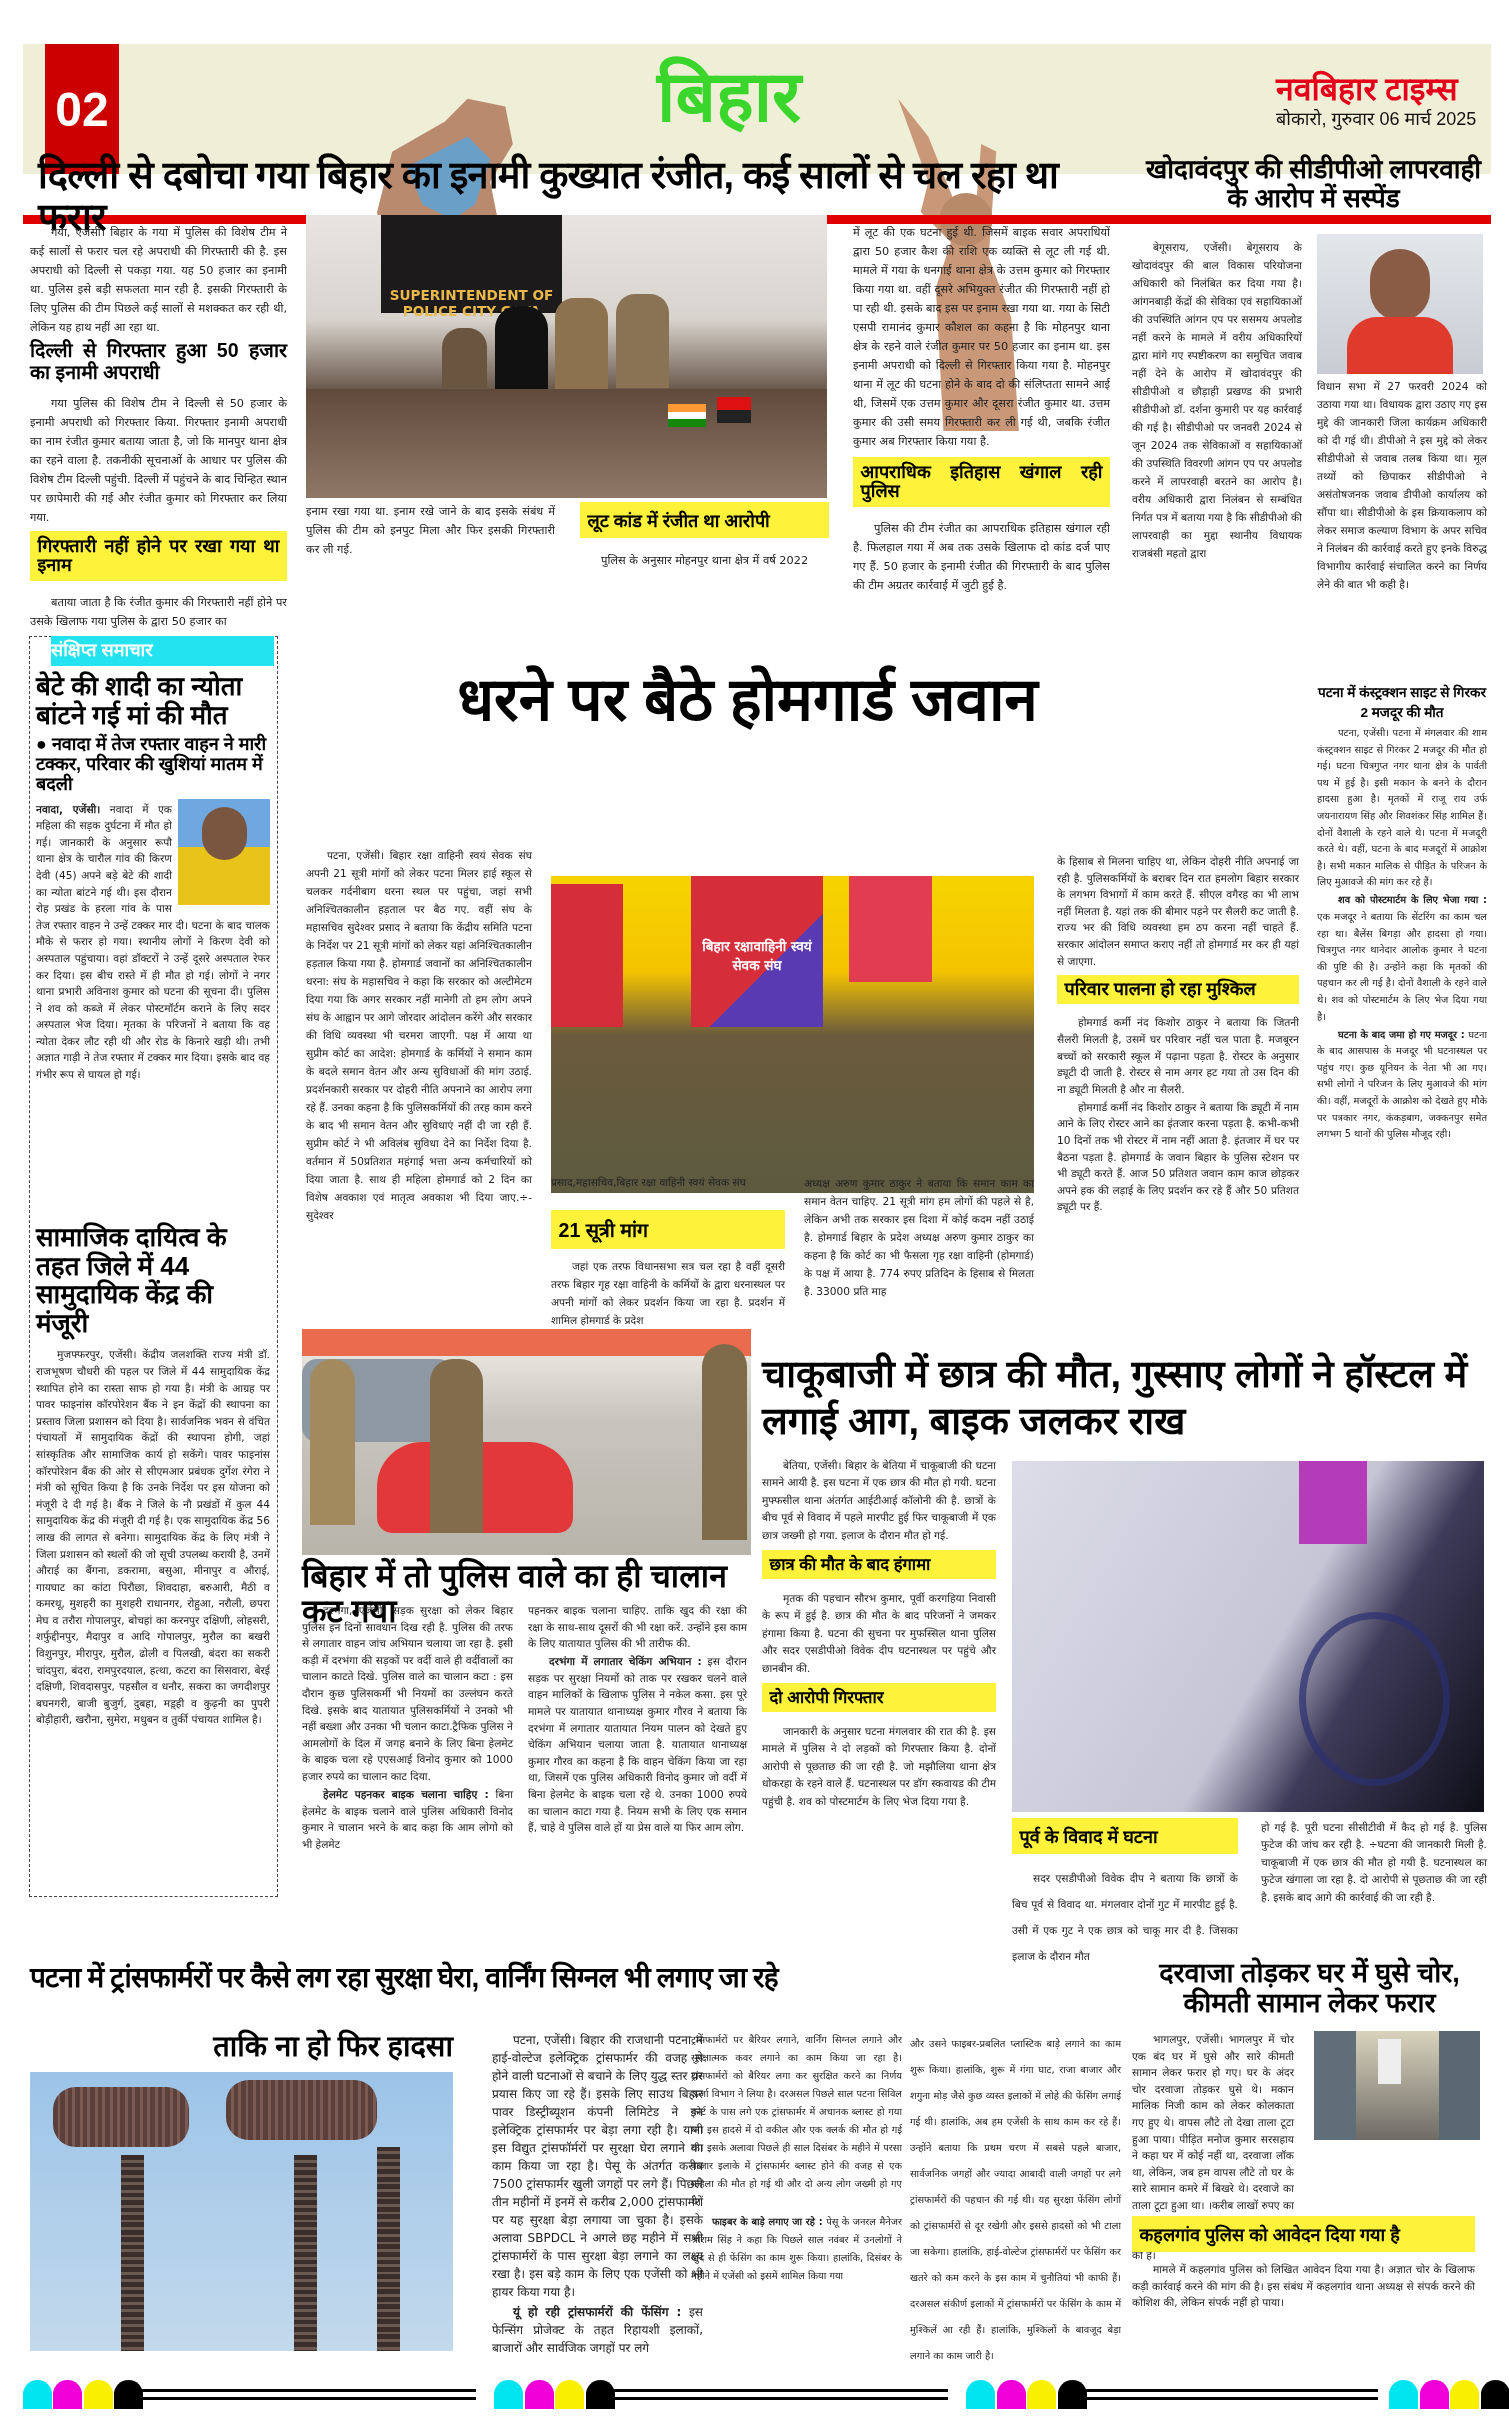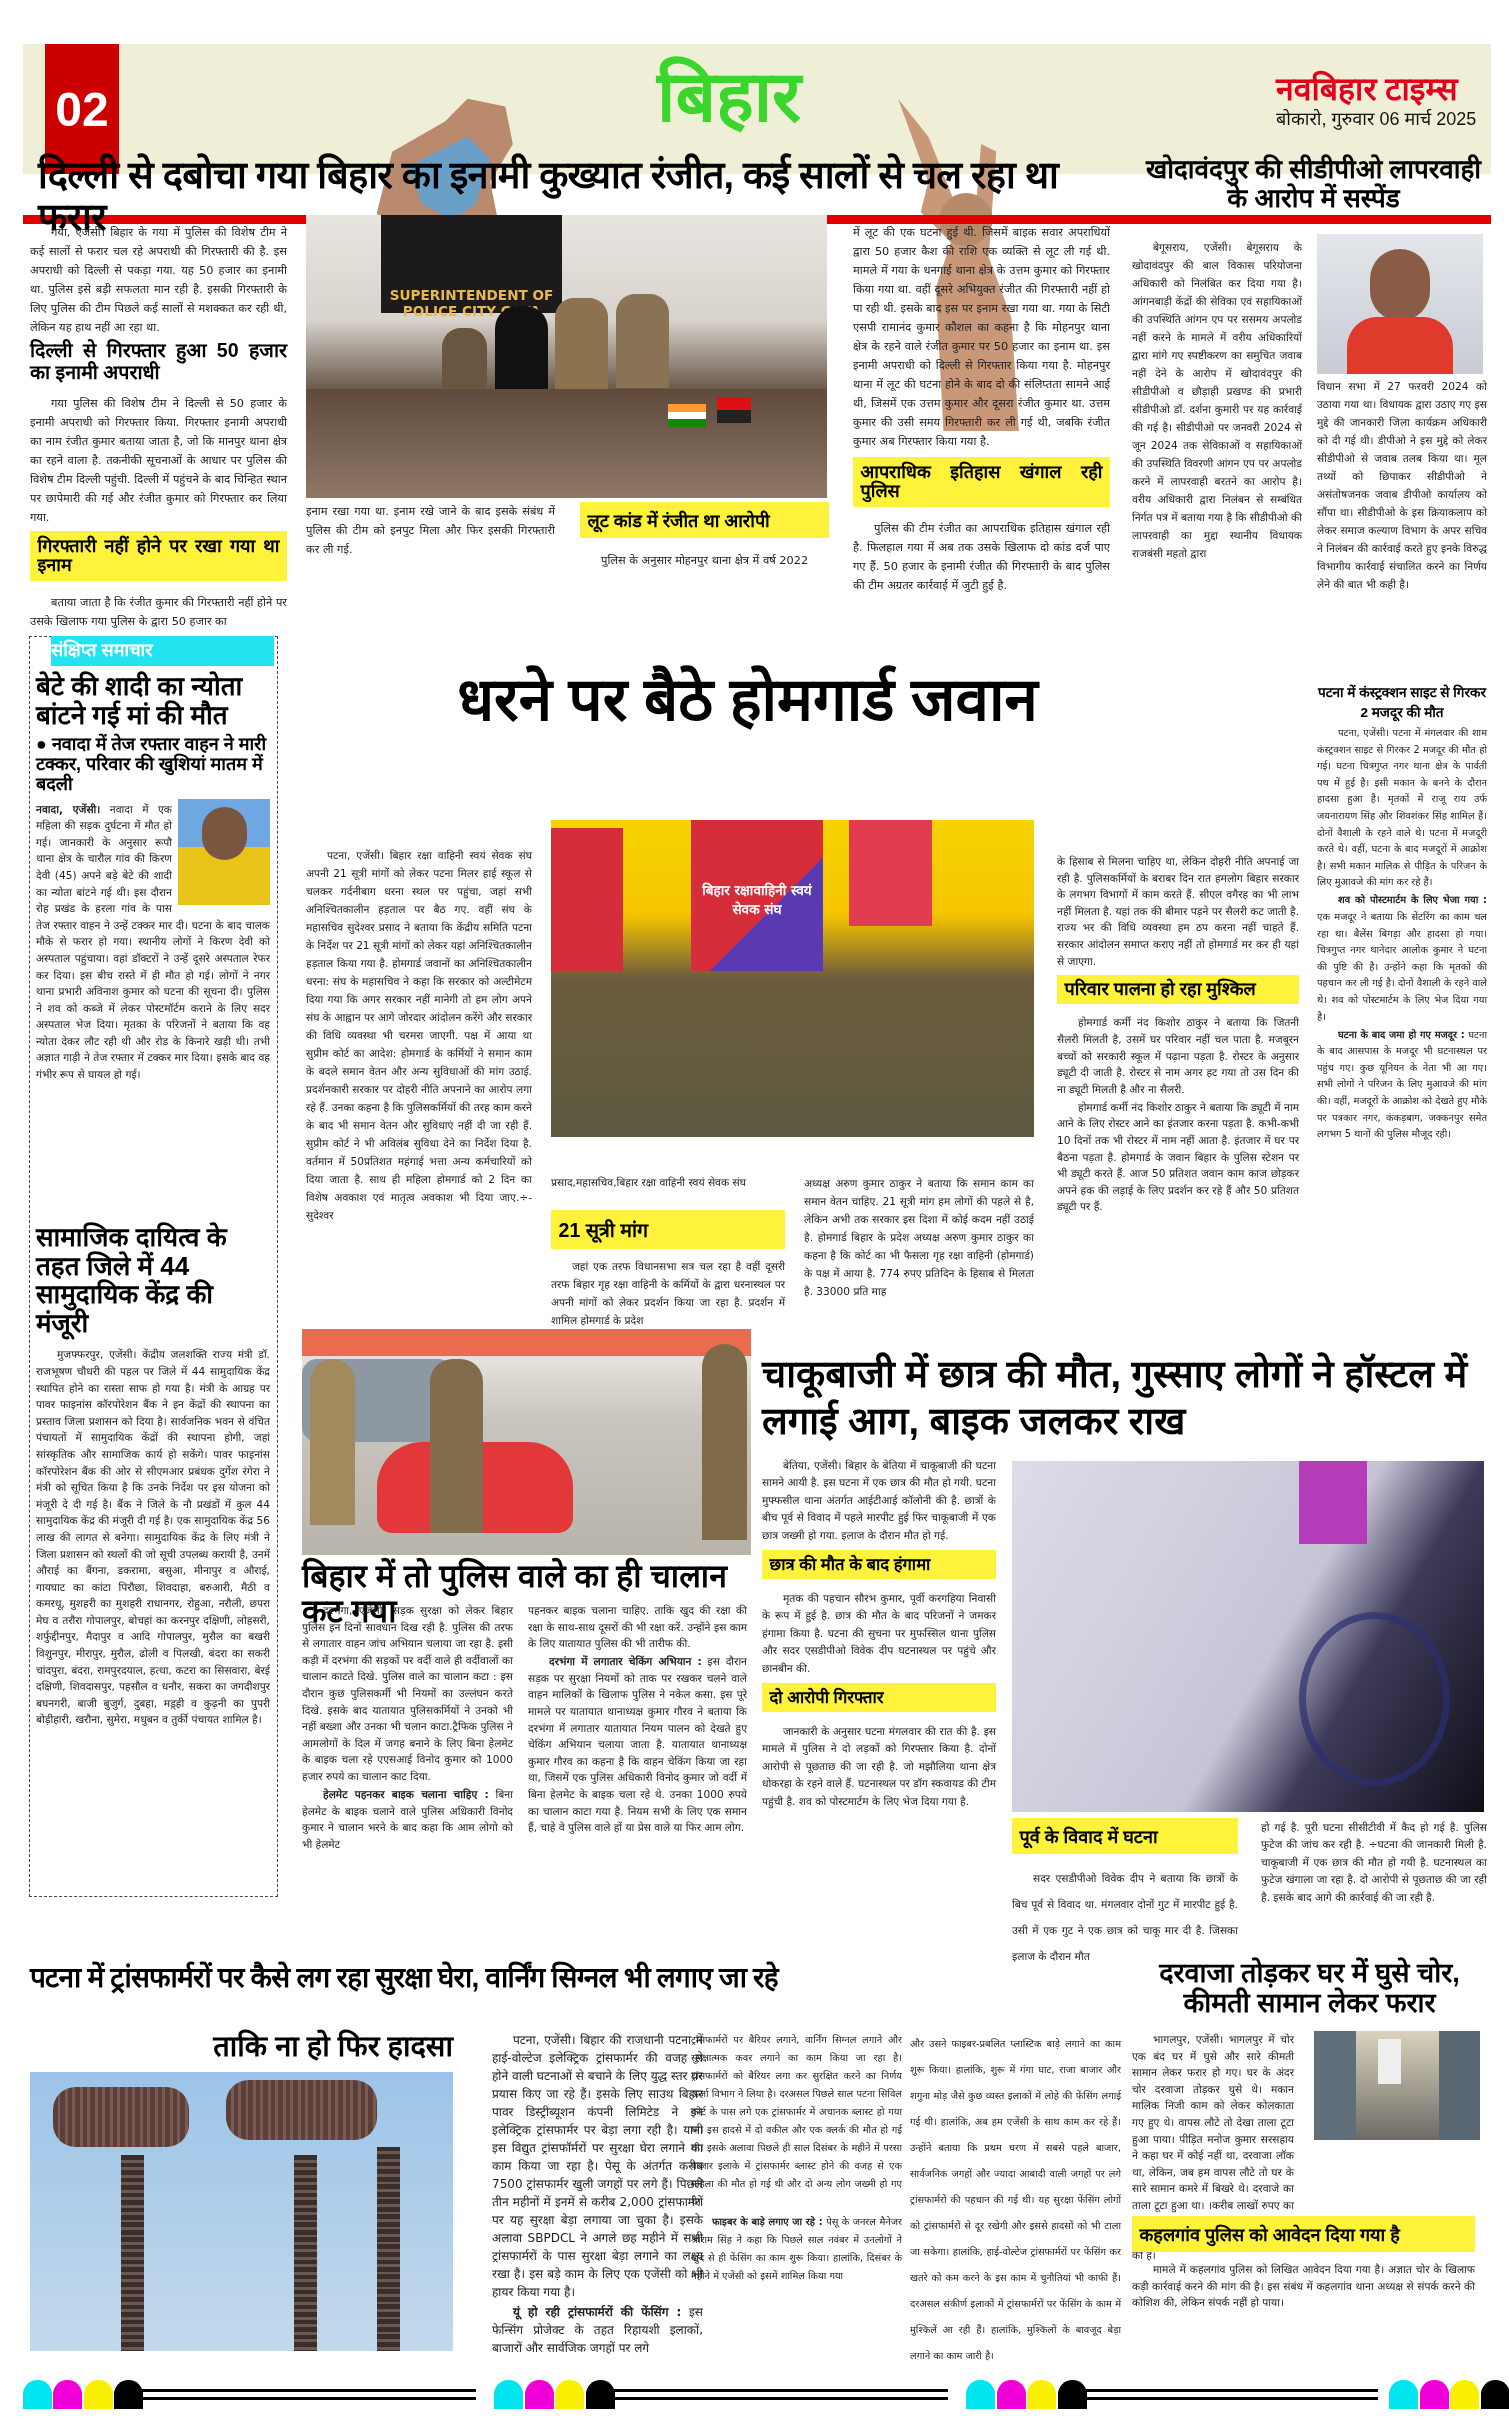--- a/index.html
+++ b/index.html
@@ -114,21 +114,21 @@
       <p>मुजफ्फरपुर, एजेंसी। केंद्रीय जलशक्ति राज्य मंत्री डॉ. राजभूषण चौधरी की पहल पर जिले में 44 सामुदायिक केंद्र स्थापित होने का रास्ता साफ हो गया है। मंत्री के आग्रह पर पावर फाइनांस कॉरपोरेशन बैंक ने इन केंद्रों की स्थापना का प्रस्ताव जिला प्रशासन को दिया है। सार्वजनिक भवन से वंचित पंचायतों में सामुदायिक केंद्रों की स्थापना होगी, जहां सांस्कृतिक और सामाजिक कार्य हो सकेंगे। पावर फाइनांस कॉरपोरेशन बैंक की ओर से सीएमआर प्रबंधक दुर्गेश रंगेरा ने मंत्री को सूचित किया है कि उनके निर्देश पर इस योजना को मंजूरी दे दी गई है। बैंक ने जिले के नौ प्रखंडों में कुल 44 सामुदायिक केंद्र की मंजूरी दी गई है। एक सामुदायिक केंद्र 56 लाख की लागत से बनेगा। सामुदायिक केंद्र के लिए मंत्री ने जिला प्रशासन को स्थलों की जो सूची उपलब्ध करायी है, उनमें औराई का बैंगना, डकरामा, बसुआ, मीनापुर व औराई, गायघाट का कांटा पिरौछा, शिवदाहा, बरुआरी, मैठी व कमरथू, मुशहरी का मुशहरी राधानगर, रोहुआ, नरौली, छपरा मेघ व तरौरा गोपालपुर, बोचहां का करनपुर दक्षिणी, लोहसरी, शर्फुद्दीनपुर, मैदापुर व आदि गोपालपुर, मुरौल का बखरी विशुनपुर, मीरापुर, मुरौल, ढोली व पिलखी, बंदरा का सकरी चांदपुरा, बंदरा, रामपुरदयाल, हत्था, कटरा का सिसवारा, बेरई दक्षिणी, शिवदासपुर, पहसौल व धनौर, सकरा का जगदीशपुर बघनगरी, बाजी बुजुर्ग, दुबहा, मड़्ही व कुढ़नी का पुपरी बोड़ीहारी, खरौना, सुमेरा, मधुबन व तुर्की पंचायत शामिल है।</p>
     </div>
 </div>
 
 <div class="abs hl" style="left:302px;top:664px;width:891px;font-size:60px;text-align:center;line-height:71px">
   <div>धरने पर बैठे होमगार्ड जवान</div>
 </div>
 <div class="abs body" style="left:306px;top:846px;width:226px;font-size:10.6px;line-height:18px">
     <p>पटना, एजेंसी। बिहार रक्षा वाहिनी स्वयं सेवक संघ अपनी 21 सूत्री मांगों को लेकर पटना मिलर हाई स्कूल से चलकर गर्दनीबाग धरना स्थल पर पहुंचा, जहां सभी अनिश्चितकालीन हड़ताल पर बैठ गए. वहीं संघ के महासचिव सुदेश्वर प्रसाद ने बताया कि केंद्रीय समिति पटना के निर्देश पर 21 सूत्री मांगों को लेकर यहां अनिश्चितकालीन हड़ताल किया गया है. होमगार्ड जवानों का अनिश्चितकालीन धरना: संघ के महासचिव ने कहा कि सरकार को अल्टीमेटम दिया गया कि अगर सरकार नहीं मानेगी तो हम लोग अपने संघ के आह्वान पर आगे जोरदार आंदोलन करेंगे और सरकार की विधि व्यवस्था भी चरमरा जाएगी. पक्ष में आया था सुप्रीम कोर्ट का आदेश: होमगार्ड के कर्मियों ने समान काम के बदले समान वेतन और अन्य सुविधाओं की मांग उठाई. प्रदर्शनकारी सरकार पर दोहरी नीति अपनाने का आरोप लगा रहे हैं. उनका कहना है कि पुलिसकर्मियों की तरह काम करने के बाद भी समान वेतन और सुविधाएं नहीं दी जा रही हैं. सुप्रीम कोर्ट ने भी अविलंब सुविधा देने का निर्देश दिया है. वर्तमान में 50प्रतिशत महंगाई भत्ता अन्य कर्मचारियों को दिया जाता है. साथ ही महिला होमगार्ड को 2 दिन का विशेष अवकाश एवं मातृत्व अवकाश भी दिया जाए.÷-सुदेश्वर</p>
   </div>
-<div class="abs photo" style="left:551px;top:820px;width:483px;height:317px;background:linear-gradient(180deg,#f6d400 0%,#f5c400 30%,#6c5b3c 50%,#5c5a40 100%)">
+<div class="abs photo" style="left:551px;top:876px;width:483px;height:317px;background:linear-gradient(180deg,#f6d400 0%,#f5c400 30%,#6c5b3c 50%,#5c5a40 100%)">
   <div class="abs" style="left:0;top:7.5px;width:72px;height:143px;background:#d62d3a"></div>
   <div class="abs" style="left:140px;top:0;width:132px;height:151px;background:linear-gradient(135deg,#d62d3a 60%,#5a3ab2 60%);color:#fff;font-size:13.6px;font-weight:bold;text-align:center;padding-top:60px"><span>बिहार रक्षावाहिनी स्वयं सेवक संघ</span></div>
   <div class="abs" style="left:298px;top:0;width:83px;height:106px;background:#e23c50"></div>
 </div>
 <div class="abs caption" style="left:551px;top:1174px;width:226px">प्रसाद,महासचिव,बिहार रक्षा वाहिनी स्वयं सेवक संघ</div>
 <div class="abs yel" style="left:551px;top:1210px;width:234px;font-size:19.6px">21 सूत्री मांग</div>
 <div class="abs body" style="left:551px;top:1257px;width:234px;font-size:10.6px;line-height:18px">
     <p>जहां एक तरफ विधानसभा सत्र चल रहा है वहीं दूसरी तरफ बिहार गृह रक्षा वाहिनी के कर्मियों के द्वारा धरनास्थल पर अपनी मांगों को लेकर प्रदर्शन किया जा रहा है. प्रदर्शन में शामिल होमगार्ड के प्रदेश</p>
   </div>
 <div class="abs body" style="left:804px;top:1174px;width:230px;font-size:10.6px;line-height:18px">

